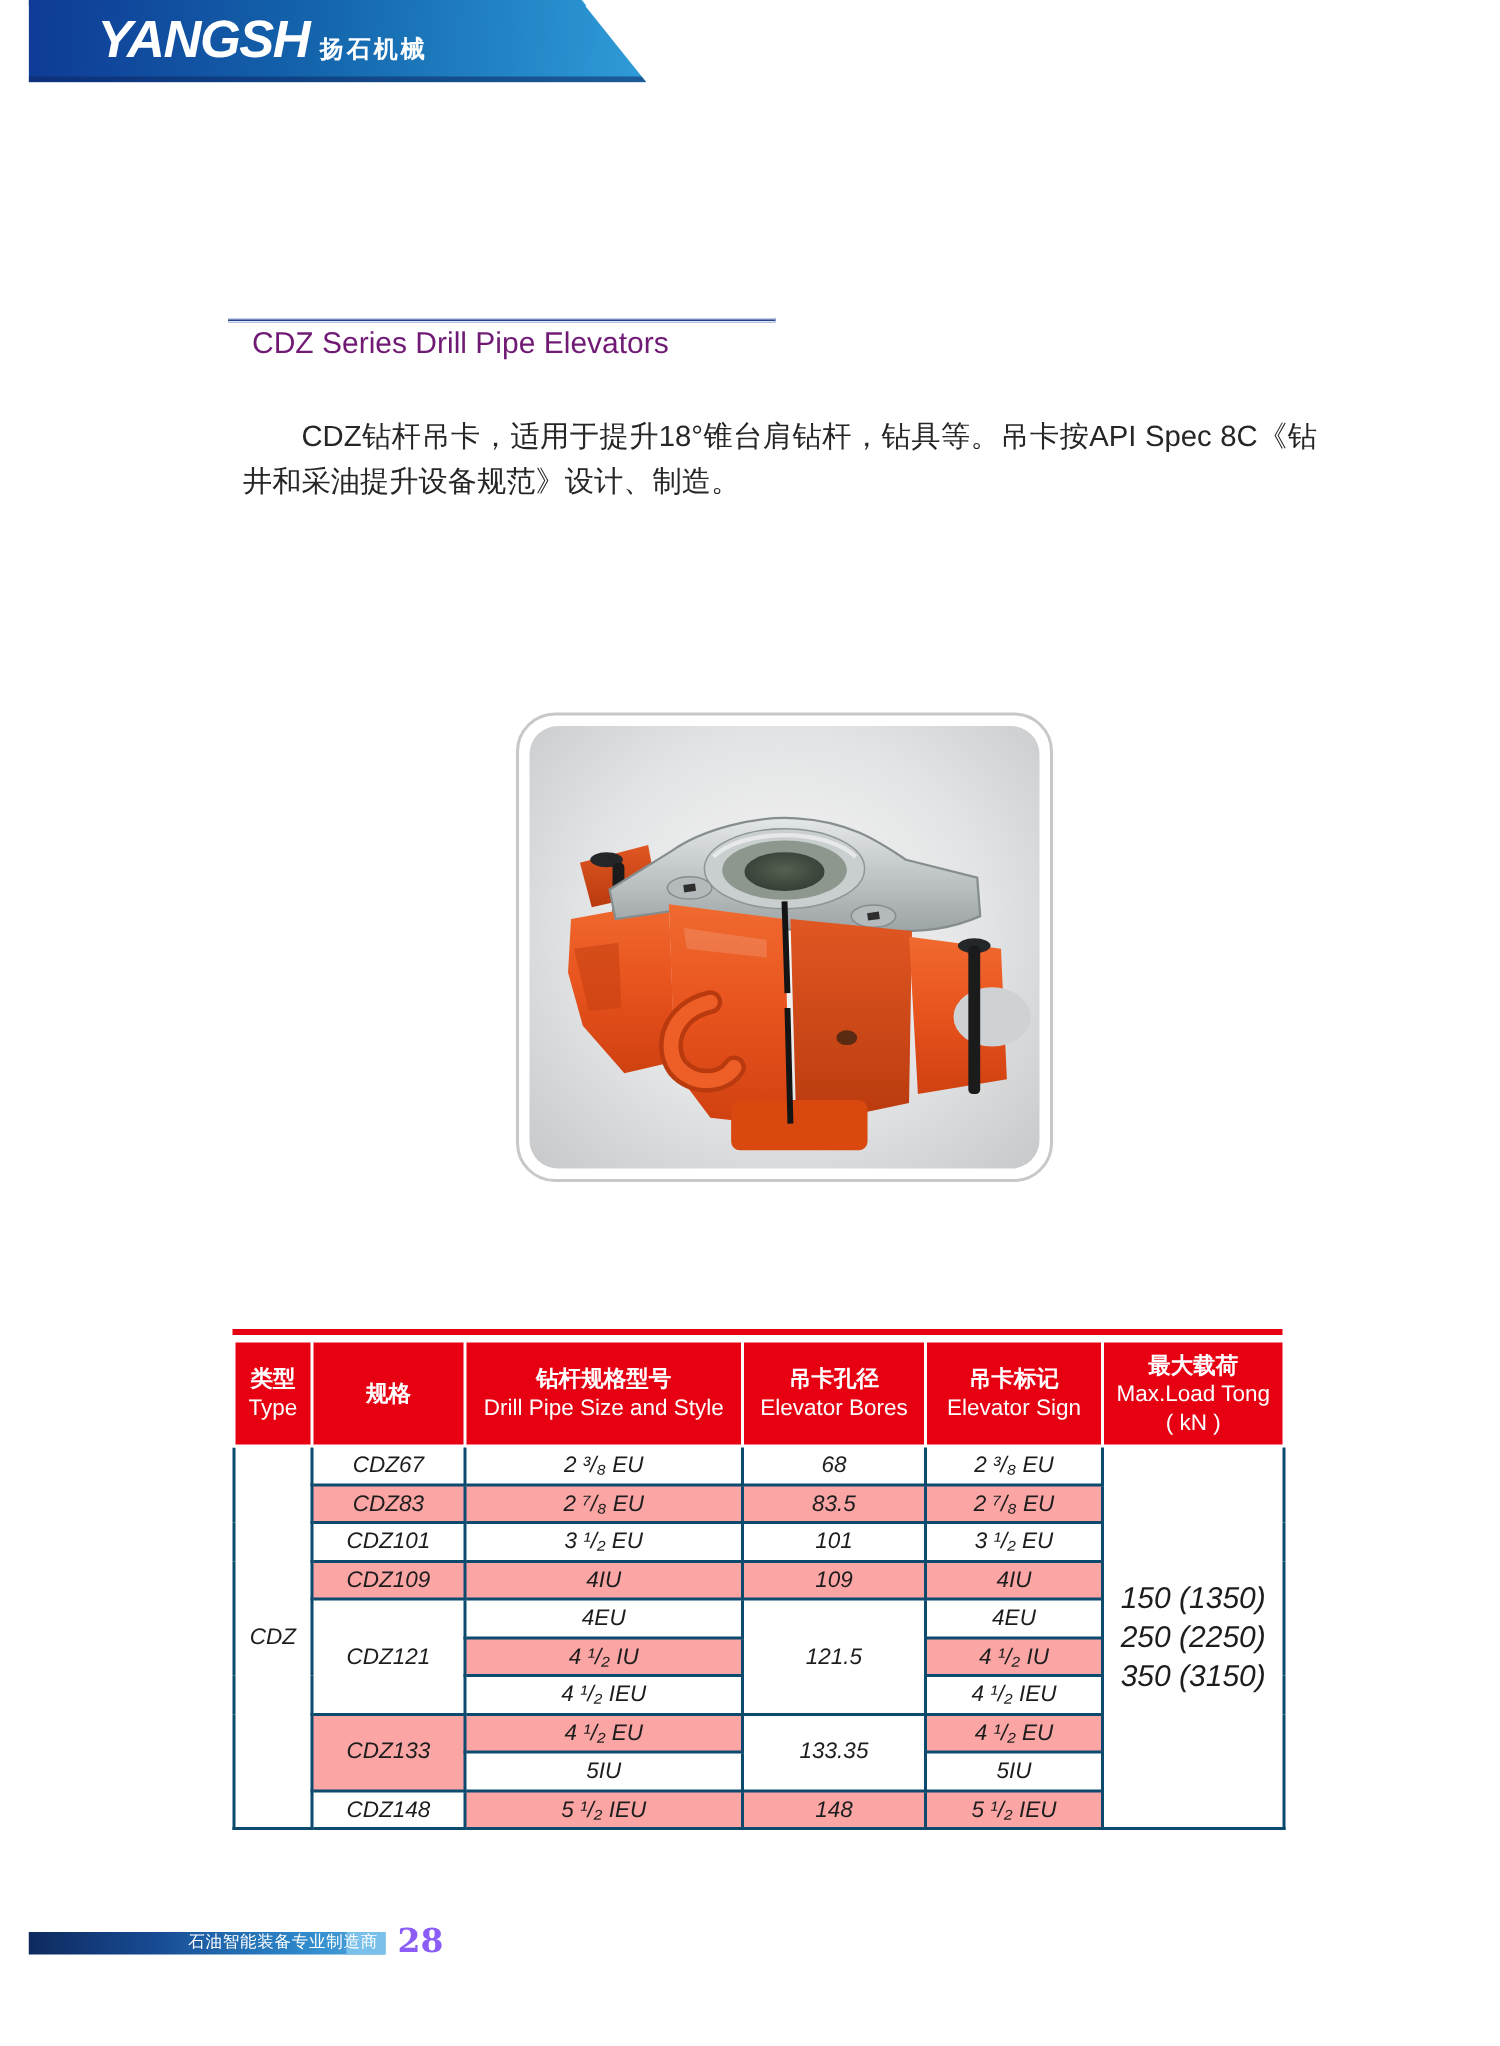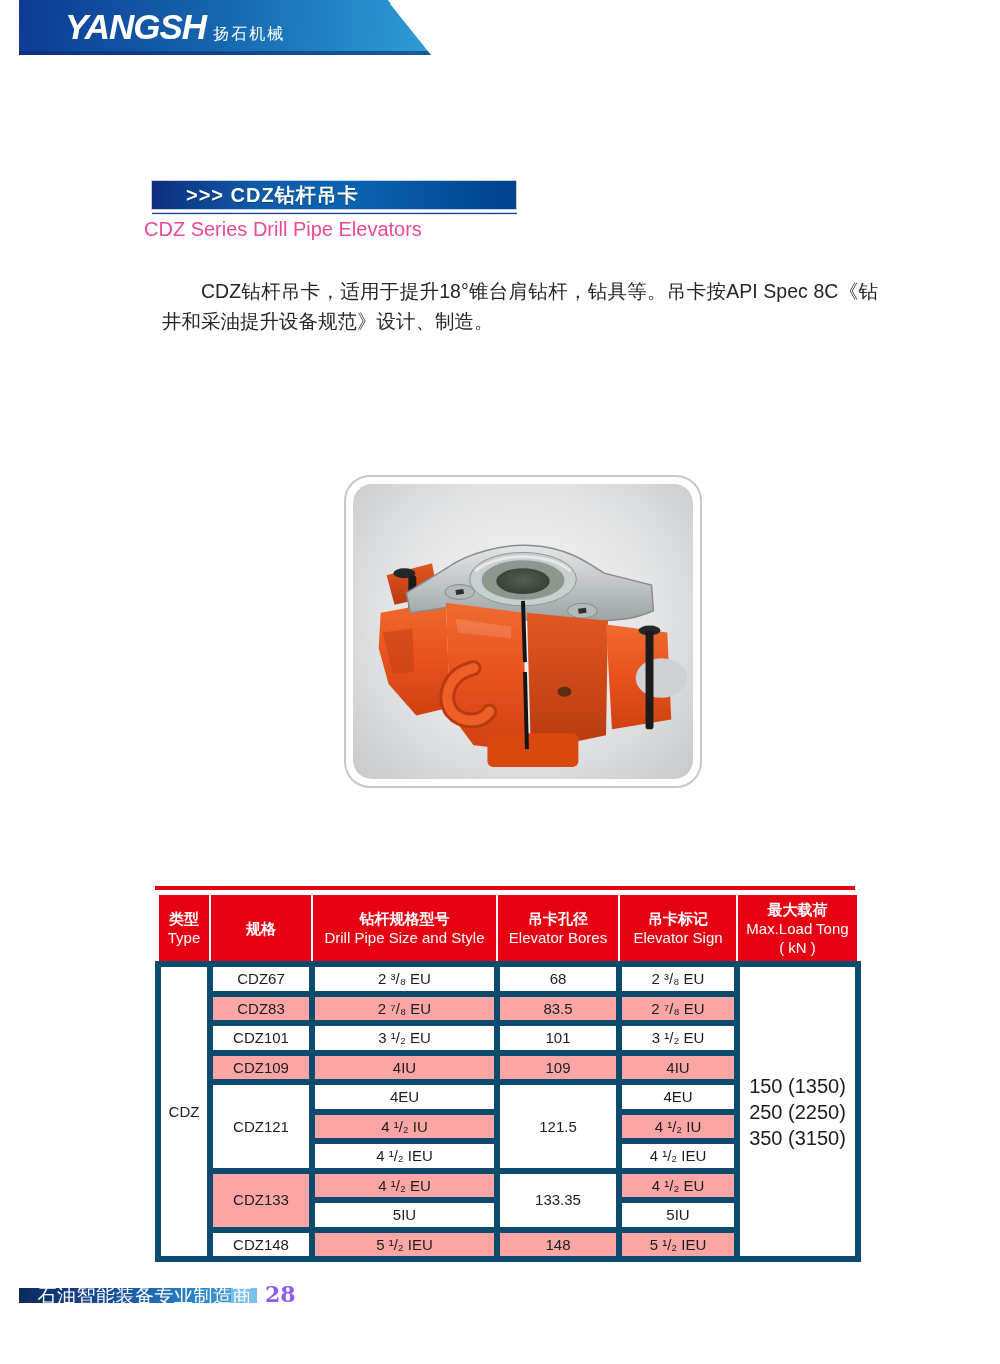--- a/index.html
+++ b/index.html
@@ -22,36 +22,36 @@
   }
   .banner::after {
     content:""; position:absolute; left:0; bottom:0; width:100%; height:4px;
     background:rgba(13,40,100,.55);
   }
   .logo-row { position:absolute; left:46px; top:7px; display:flex; align-items:baseline; }
   .logo-en {
     color:#fff; font-size:35px; font-weight:bold; font-style:italic;
     letter-spacing:-1px; line-height:40px;
   }
-  .logo-cn { color:#fff; font-size:16px; font-weight:normal; margin-left:7px; letter-spacing:2px; }
+  .logo-cn { color:#fff; font-size:16px; font-weight:bold; margin-left:7px; letter-spacing:2px; }
 
   
   .title-bar {
     position:absolute; left:133px; top:181px; width:364px; height:28px;
     background:linear-gradient(90deg,#0c2f7e 0%,#0f5cab 30%,#0a64b0 55%,#01408d 100%);
     box-shadow:0 0 0 1px #c3cfe4;
     color:#fff; font-size:20px; font-weight:bold; line-height:28px;
     padding-left:34px; letter-spacing:1px; text-shadow:0 1px 1px rgba(0,0,0,.35);
     white-space:nowrap;
   }
   .title-underline {
     position:absolute; left:133px; top:212px; width:365px; height:3px;
     background:#24418f; border-top:1px solid #c3cfe4; border-bottom:1px solid #dfe6f1;
   }
-  .subtitle { position:absolute; left:125px; top:218px; font-size:20px; color:#ec4899; }
+  .subtitle { position:absolute; left:149px; top:218px; font-size:20px; color:#701a75; }
 
   
   .intro {
     position:absolute; left:143px; top:277px; width:716px;
     font-size:19.5px; line-height:29.5px; color:#262626; text-align:justify;
   }
   .intro p { text-indent:2em; }
 
   
   .photo-frame {
@@ -74,31 +74,31 @@
   .table-wrap { position:absolute; left:136px; top:886px; width:700px; }
   .table-top-rule { height:4px; background:#e60012; margin-bottom:3px; }
   table.spec { border-collapse:collapse; table-layout:fixed; width:700px; }
   table.spec td { text-align:center; vertical-align:middle; }
   td.h {
     background:#e60012; color:#fff; border:2px solid #fff;
     font-size:15px; line-height:19px; height:70px; font-weight:bold;
   }
   td.h .en { font-weight:normal; font-size:15px; display:block; }
   td.d {
-    border:6px solid #0c4a6e; background:#fff; font-size:15px; color:#1d1d1d;
-    height:23.5px; line-height:23.5px;
+    border:2px solid #0c4a6e; background:#fff; font-size:15px; color:#1d1d1d;
+    height:23.5px; line-height:23.5px;font-style:italic;
   }
   td.g { background:#fca5a5; }
   td.load-cell { font-size:20px; line-height:26px; }
 
   
   .footer-bar {
     position:absolute; left:0; top:1288px; width:238px; height:15px;
     background:linear-gradient(90deg,#0e2a5e 0%,#174a92 35%,#2c86c8 75%,#51a9de 100%);
-    color:#fff; font-size:19px; line-height:15px; text-align:right; padding-right:5px;
+    color:#fff; font-size:11px; line-height:15px; text-align:right; padding-right:5px;
   }
   .footer-bar::after {
     content:""; position:absolute; right:0; top:0; width:26px; height:15px;
     background:#79c0ea; z-index:0;
   }
   .footer-bar span { position:relative; z-index:1; letter-spacing:.5px; }
   .page-num {
     position:absolute; left:246px; top:1281px; font-family:"DejaVu Serif", serif;
     font-weight:bold; font-size:22px; color:#8b5cf6;
   }
@@ -109,21 +109,20 @@
 <div class="page">
 
   <div class="top-thin-bar"></div>
   <div class="banner">
     <div class="logo-row">
       <span class="logo-en">YANGSH</span>
       <span class="logo-cn">扬石机械</span>
     </div>
   </div>
 
-  <div class="title-bar">&gt;&gt;&gt; CDZ钻杆吊卡</div>
   <div class="title-underline"></div>
   <div class="subtitle">CDZ Series Drill Pipe Elevators</div>
 
   <div class="intro">
     <p>CDZ钻杆吊卡，适用于提升18°锥台肩钻杆，钻具等。吊卡按API Spec 8C《钻井和采油提升设备规范》设计、制造。</p>
   </div>
 
   <div class="photo-frame">
     <div class="photo-inner">
       <svg viewBox="0 0 344 298" xmlns="http://www.w3.org/2000/svg">

